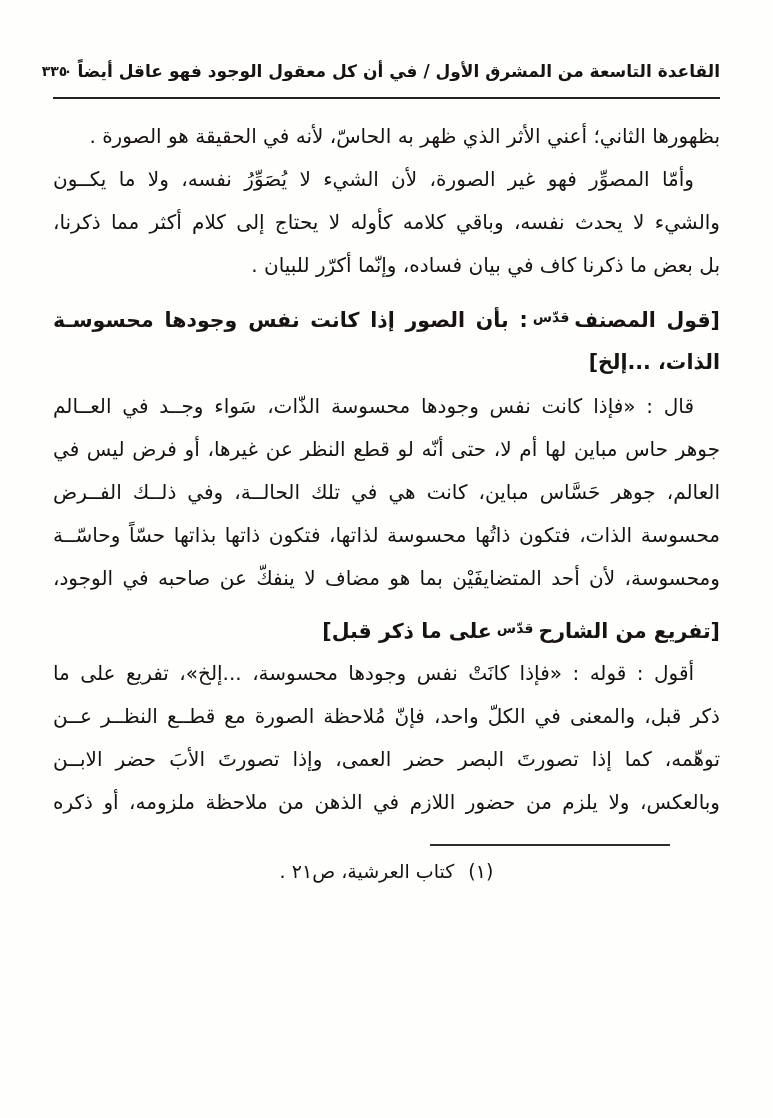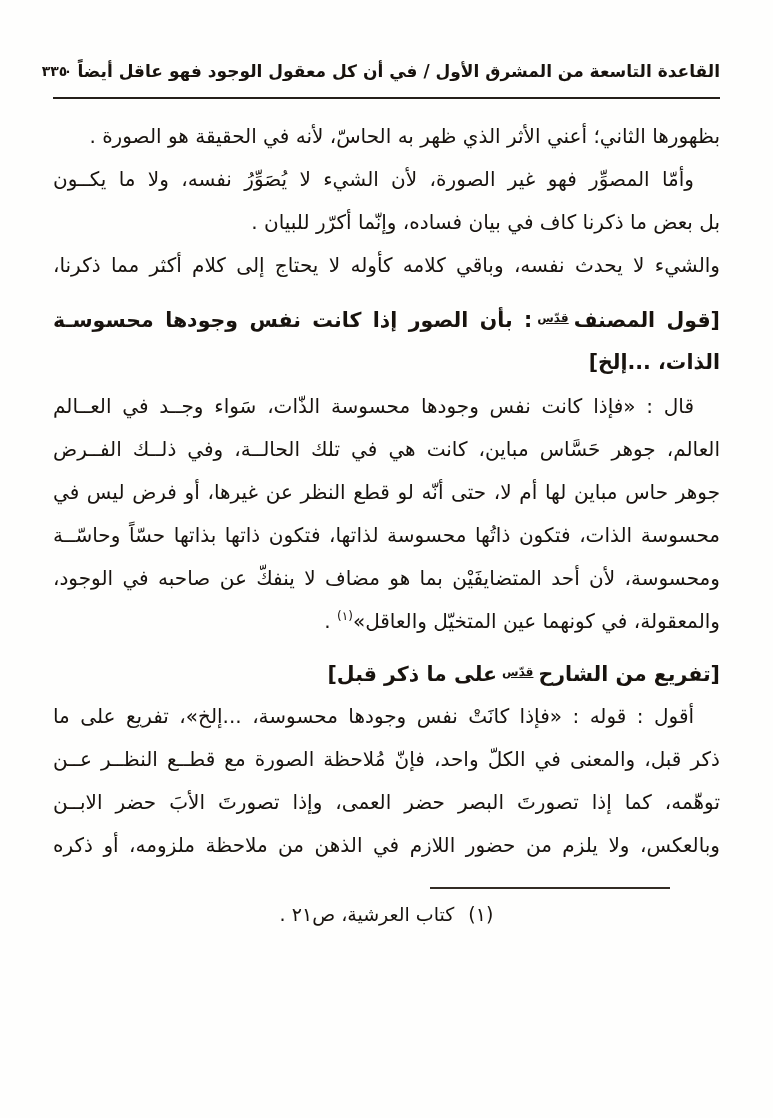--- a/index.html
+++ b/index.html
@@ -34,24 +34,23 @@
   p{margin:0;}
   .line{text-align:right;}
   .just{text-align:justify;text-align-last:justify;}
   .indent{text-indent:26px;}
   
   .heading{font-weight:bold;font-size:20.5px;line-height:42px;}
   .heading.h-qawl{margin-top:12px;}
   .heading.h-tafri{margin-top:10px;margin-bottom:0;}
   .para-qala{margin-top:2px;}
   .honorific{
-    display:inline-block;font-size:12px;line-height:10px;
+    display:inline-block;font-size:14px;line-height:10px;
     margin:0 5px;transform:translateY(-5px);
     letter-spacing:-0.5px;
-    text-decoration:underline;
   }
   .fnref{font-size:12px;line-height:0;vertical-align:8px;}
   
   .fnsep{width:240px;height:2px;background:#332c24;margin:20px 50px 0 auto;}
   .footnote{margin-top:12px;font-size:19px;line-height:27px;text-align:center;}
   .fnmark{margin-left:14px;}
 </style>
 </head>
 <body>
 
@@ -63,35 +62,34 @@
       <span class="leader">.............</span>
       <span class="pnum">٣٣٥</span>
     </div>
     <div class="hrule"></div>
 
     <div class="bodytext">
 
       <p class="line">بظهورها الثاني؛ أعني الأثر الذي ظهر به الحاسّ، لأنه في الحقيقة هو الصورة .</p>
 
       <p class="line just indent">وأمّا المصوِّر فهو غير الصورة، لأن الشيء لا يُصَوِّرُ نفسه، ولا ما يكــون</p>
+      <p class="line just">والشيء لا يحدث نفسه، وباقي كلامه كأوله لا يحتاج إلى كلام أكثر مما ذكرنا،</p>
       <p class="line">بل بعض ما ذكرنا كاف في بيان فساده، وإنّما أكرّر للبيان .</p>
-      <p class="line just">والشيء لا يحدث نفسه، وباقي كلامه كأوله لا يحتاج إلى كلام أكثر مما ذكرنا،</p>
 
       <div class="heading h-qawl">
         <p class="line just"><span>[قول المصنف</span><span class="honorific">قدّس</span><span>: بأن الصور إذا كانت نفس وجودها محسوسـة</span></p>
         <p class="line">الذات، ...إلخ]</p>
       </div>
 
       <div class="para-qala">
         <p class="line just indent">قال : «فإذا كانت نفس وجودها محسوسة الذّات، سَواء وجــد في العــالم</p>
+        <p class="line just">جوهر حاس مباين لها أم لا، حتى أنّه لو قطع النظر عن غيرها، أو فرض ليس في</p>
         <p class="line just">العالم، جوهر حَسَّاس مباين، كانت هي في تلك الحالــة، وفي ذلــك الفــرض</p>
-        <p class="line just">جوهر حاس مباين لها أم لا، حتى أنّه لو قطع النظر عن غيرها، أو فرض ليس في</p>
         <p class="line just">محسوسة الذات، فتكون ذاتُها محسوسة لذاتها، فتكون ذاتها بذاتها حسّاً وحاسّــة</p>
         <p class="line just">ومحسوسة، لأن أحد المتضايفَيْن بما هو مضاف لا ينفكّ عن صاحبه في الوجود،</p>
-        <p class="line"><span>والمعقولة، في كونهما عين المتخيّل والعاقل»</span><sup class="fnref">(١)</sup><span> .</span></p>
       </div>
 
       <div class="heading h-tafri">
         <p class="line"><span>[تفريع من الشارح</span><span class="honorific">قدّس</span><span>على ما ذكر قبل]</span></p>
       </div>
 
       <div>
         <p class="line just indent">أقول : قوله : «فإذا كانَتْ نفس وجودها محسوسة، ...إلخ»، تفريع على ما</p>
         <p class="line just">ذكر قبل، والمعنى في الكلّ واحد، فإنّ مُلاحظة الصورة مع قطــع النظــر عــن</p>
         <p class="line just">توهّمه، كما إذا تصورتَ البصر حضر العمى، وإذا تصورتَ الأبَ حضر الابــن</p>

